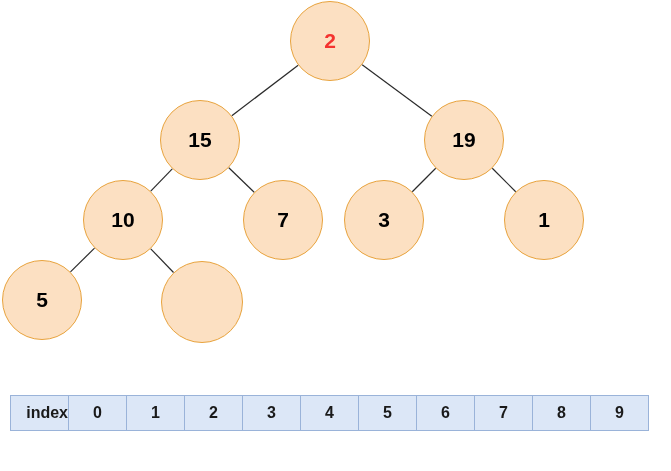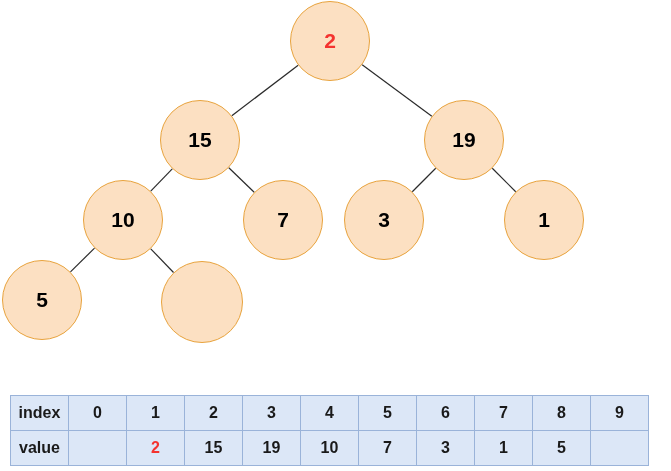--- a/index.html
+++ b/index.html
@@ -56,21 +56,21 @@
     text-align: center;
     vertical-align: middle;
     font-family: "Liberation Sans", sans-serif;
     font-size: 16px;
     font-weight: bold;
     color: #1a1a1a;
     padding: 0;
   }
   #array-table .rowlabel {
     width: 58px;
-    text-align: center;
+    text-align: right;
     margin-left: 9px;
   }
   #array-table .cell {
     width: 58px;
   }
   #array-table .highlight-value {
     color: #f4332f;
   }
 </style>
 </head>
@@ -126,27 +126,14 @@
         <td class="cell">1</td>
         <td class="cell">2</td>
         <td class="cell">3</td>
         <td class="cell">4</td>
         <td class="cell">5</td>
         <td class="cell">6</td>
         <td class="cell">7</td>
         <td class="cell">8</td>
         <td class="cell">9</td>
       </tr>
-    <tr>
-      <th class="rowlabel">value</th>
-    <td class="cell"></td>
-        <td class="cell highlight-value">2</td>
-        <td class="cell">15</td>
-        <td class="cell">19</td>
-        <td class="cell">10</td>
-        <td class="cell">7</td>
-        <td class="cell">3</td>
-        <td class="cell">1</td>
-        <td class="cell">5</td>
-        <td class="cell"></td>
-      </tr>
   </tbody>
 </table>
 
 </body></html>

